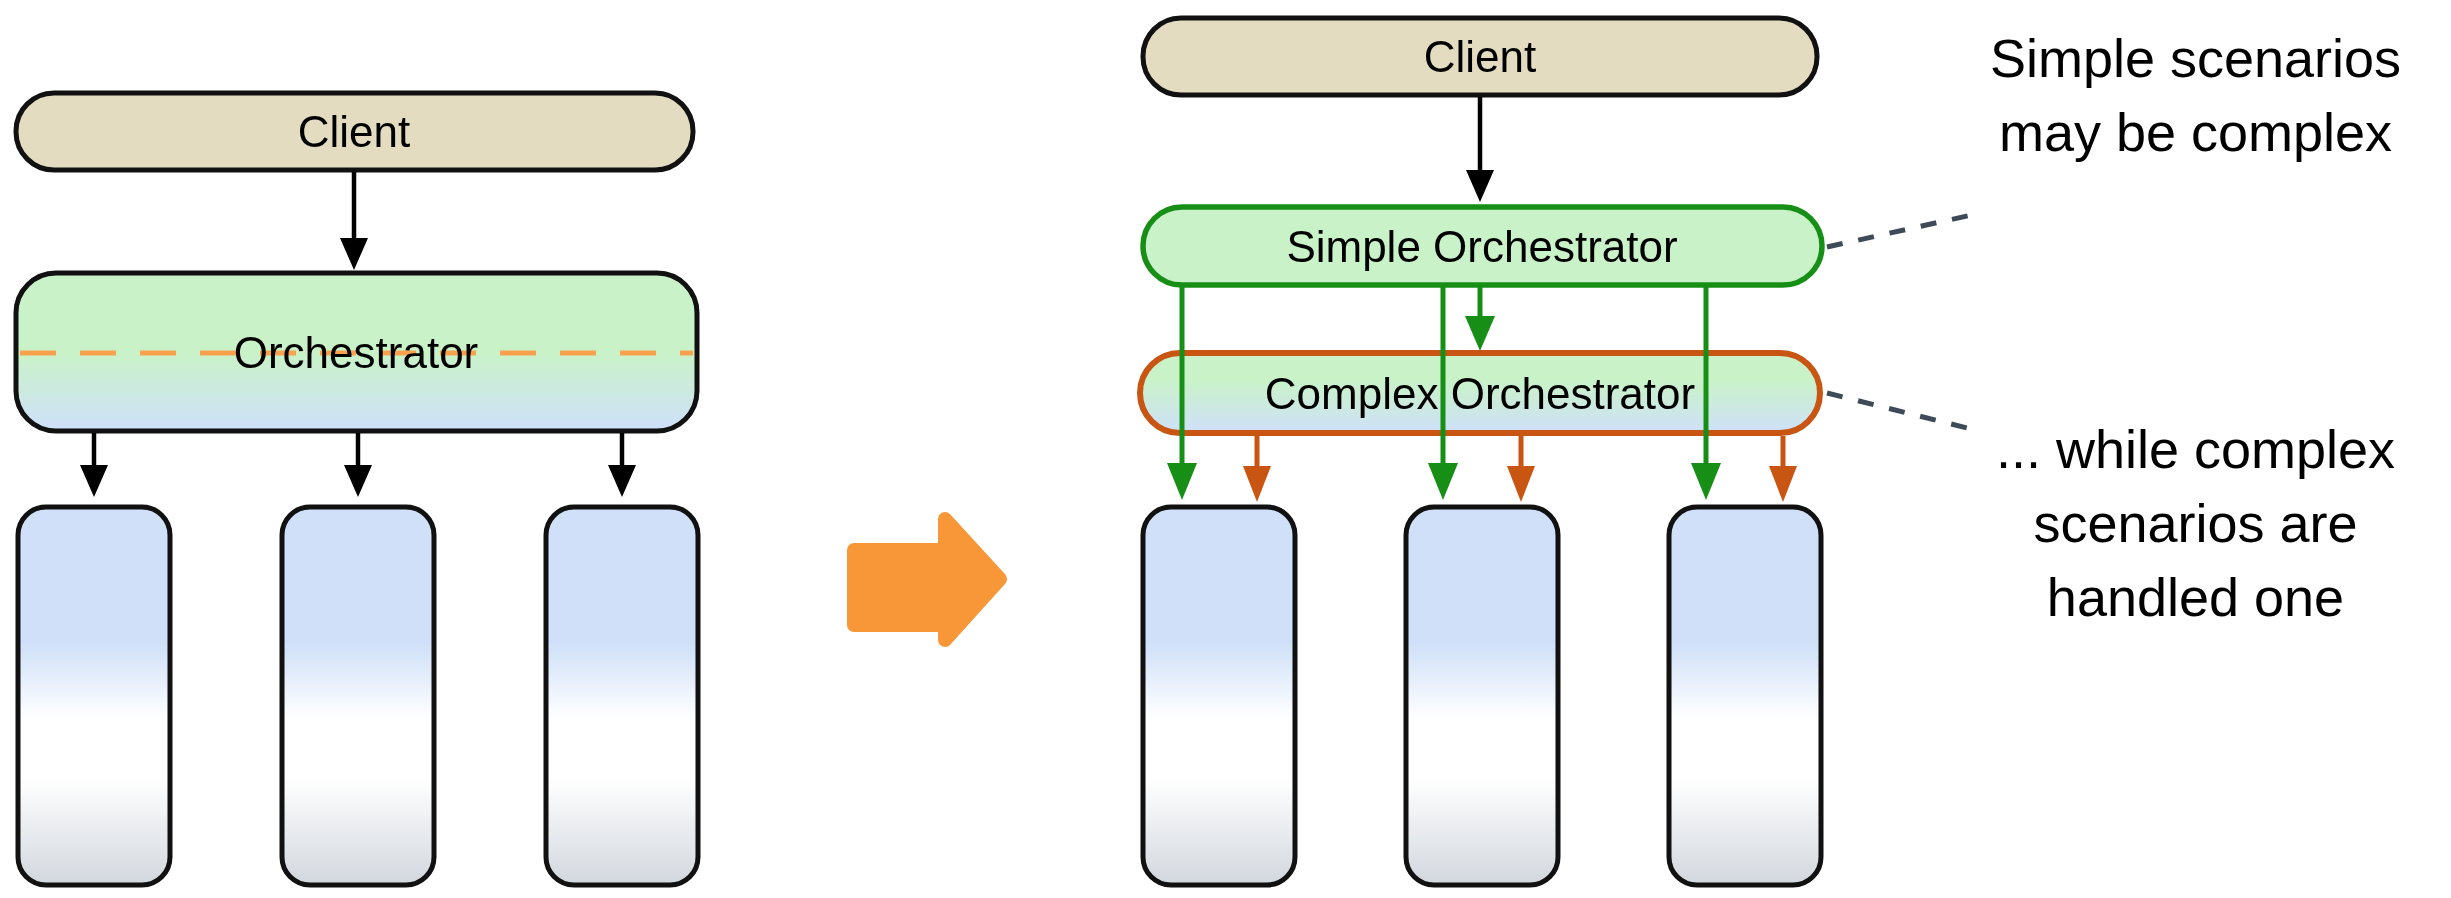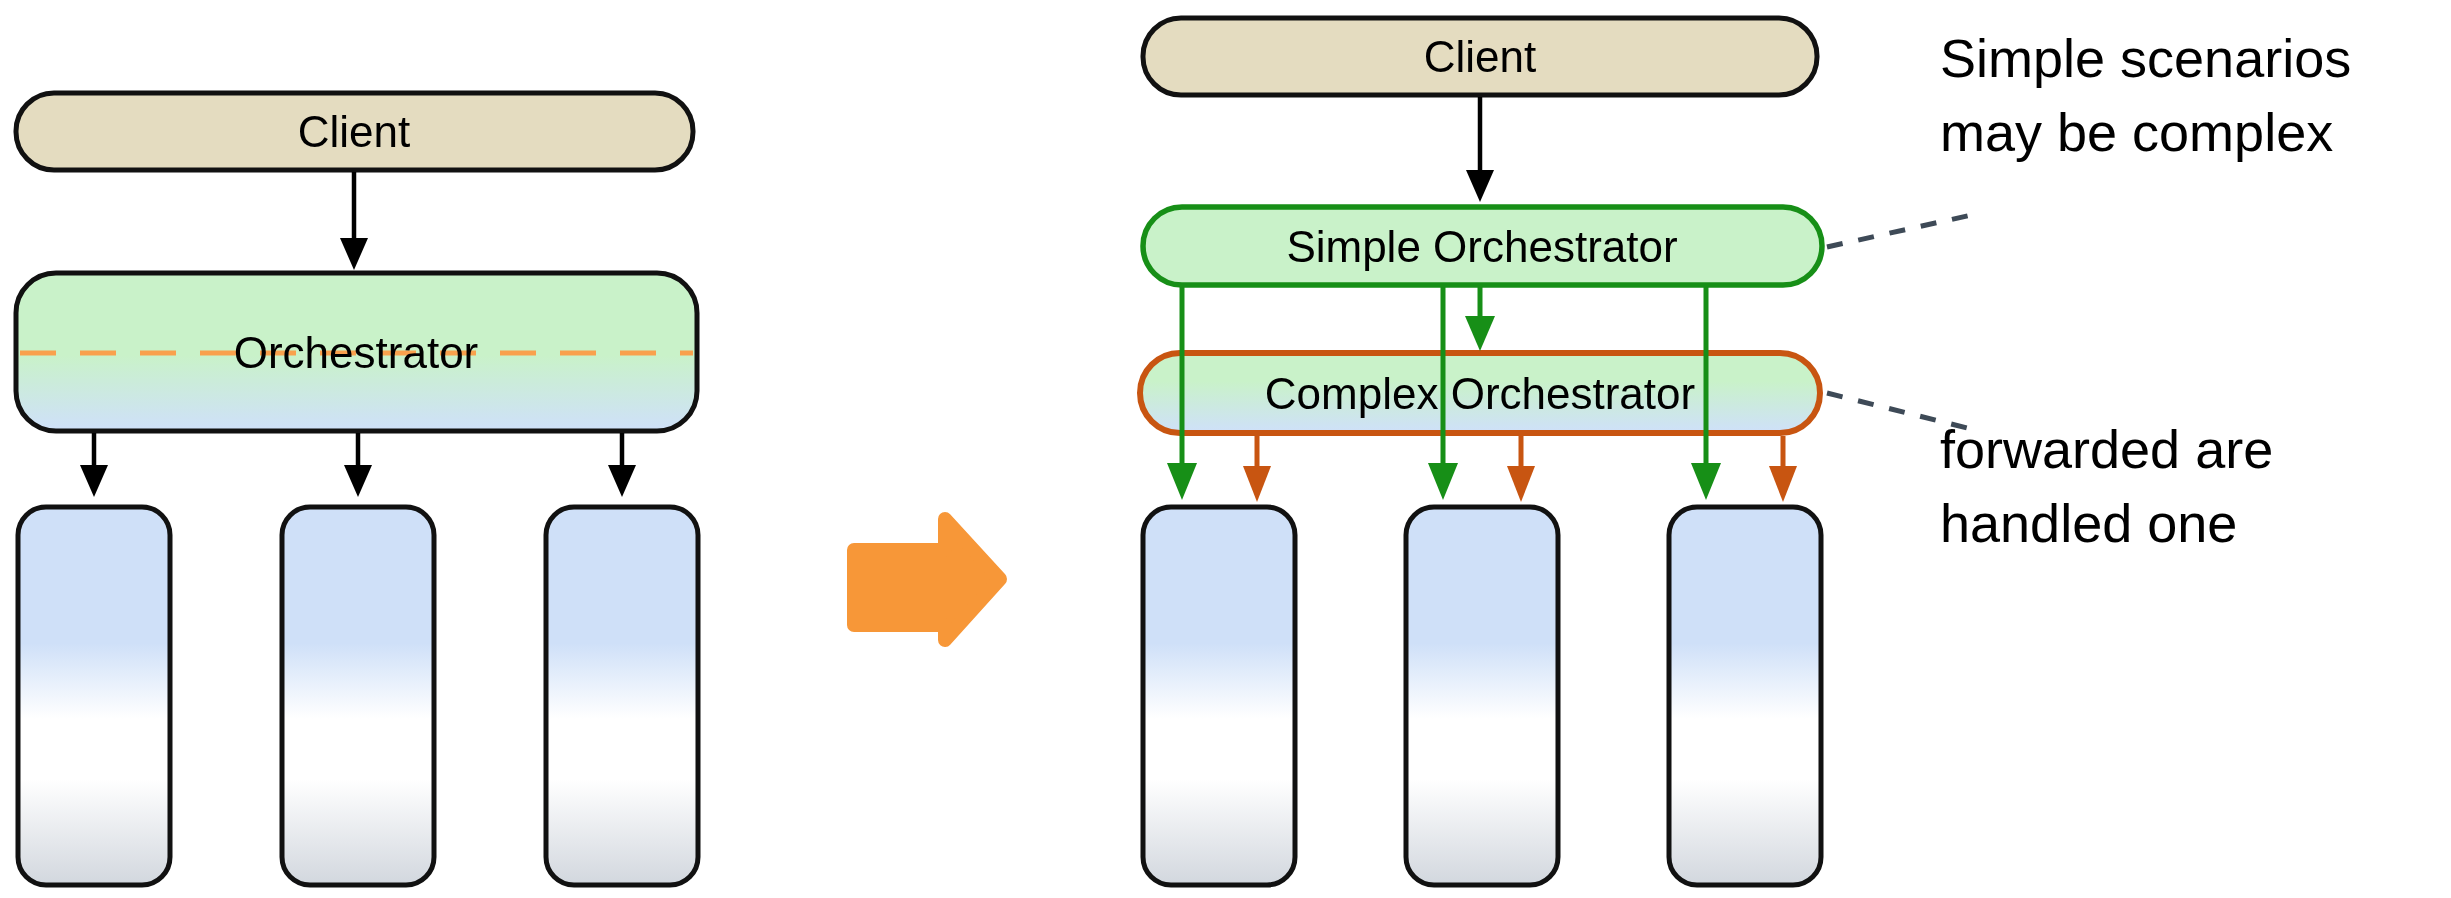--- a/index.html
+++ b/index.html
@@ -44,20 +44,21 @@
   .st-blue  { stop-color: var(--blue_fill); }
   .st-svc-top { stop-color: var(--service_top); }
   .st-white { stop-color: #ffffff; }
   .st-svc-bot { stop-color: var(--service_bottom); }
 
   
   .note {
     position: absolute;
     left: 1940px;
     width: 511px;
+    text-align: center;
     font-size: 54px;
     line-height: 74px;
     color: #000000;
   }
   #note-simple  { top: 21px; }
   #note-complex { top: 412px; }
   .note .em { font-style: italic; }
 </style>
 </head>
 <body>
@@ -162,17 +163,18 @@
       <line x1="1827" y1="393" x2="1971" y2="429" class="note-dash"></line>
     </g>
   </svg>
 
   <div class="note" id="note-simple">
     <div>Simple scenarios</div>
     <div>may be complex</div>
   </div>
 
   <div class="note" id="note-complex">
-    <div>forwarded are</div>
+    <div>... while complex</div>
+    <div>scenarios are</div>
     <div>handled one</div>
   </div>
 
 </div>
 
 </body></html>

